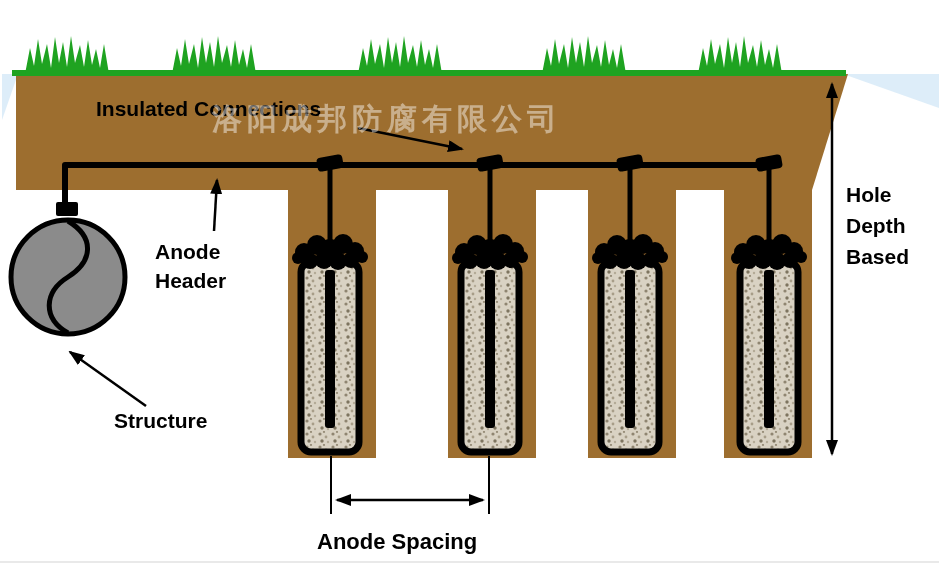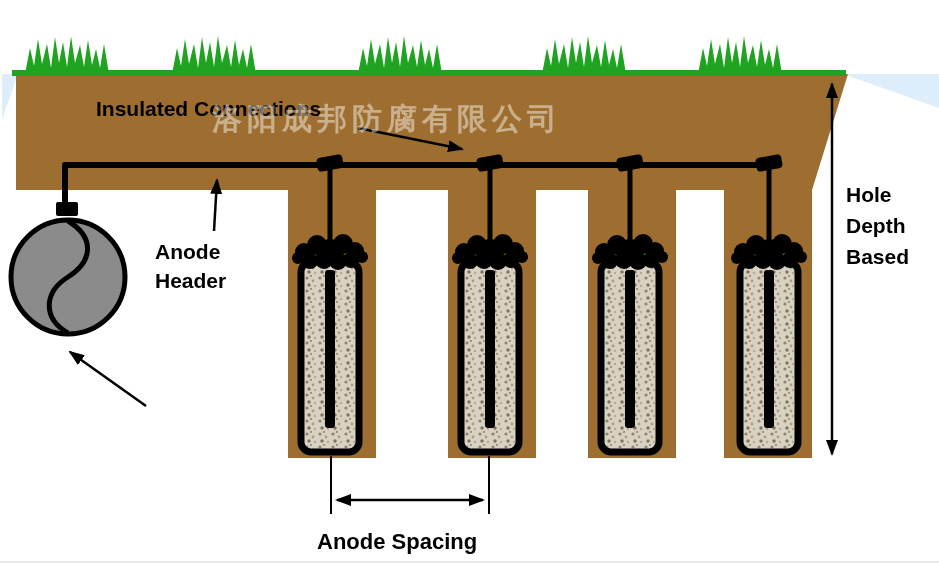--- a/index.html
+++ b/index.html
@@ -136,20 +136,21 @@
 
   <div class="label" id="lbl-insulated">Insulated Connections</div>
 
   <div class="label" id="watermark">洛阳成邦防腐有限公司</div>
 
   <div class="label" id="lbl-header">
     <div>Anode</div>
     <div>Header</div>
   </div>
 
+  <div class="label" id="lbl-structure">Structure</div>
 
   <div class="label" id="lbl-spacing">Anode Spacing</div>
 
   <div class="label" id="lbl-depth">
     <div>Hole</div>
     <div>Depth</div>
     <div>Based</div>
   </div>
 
 

